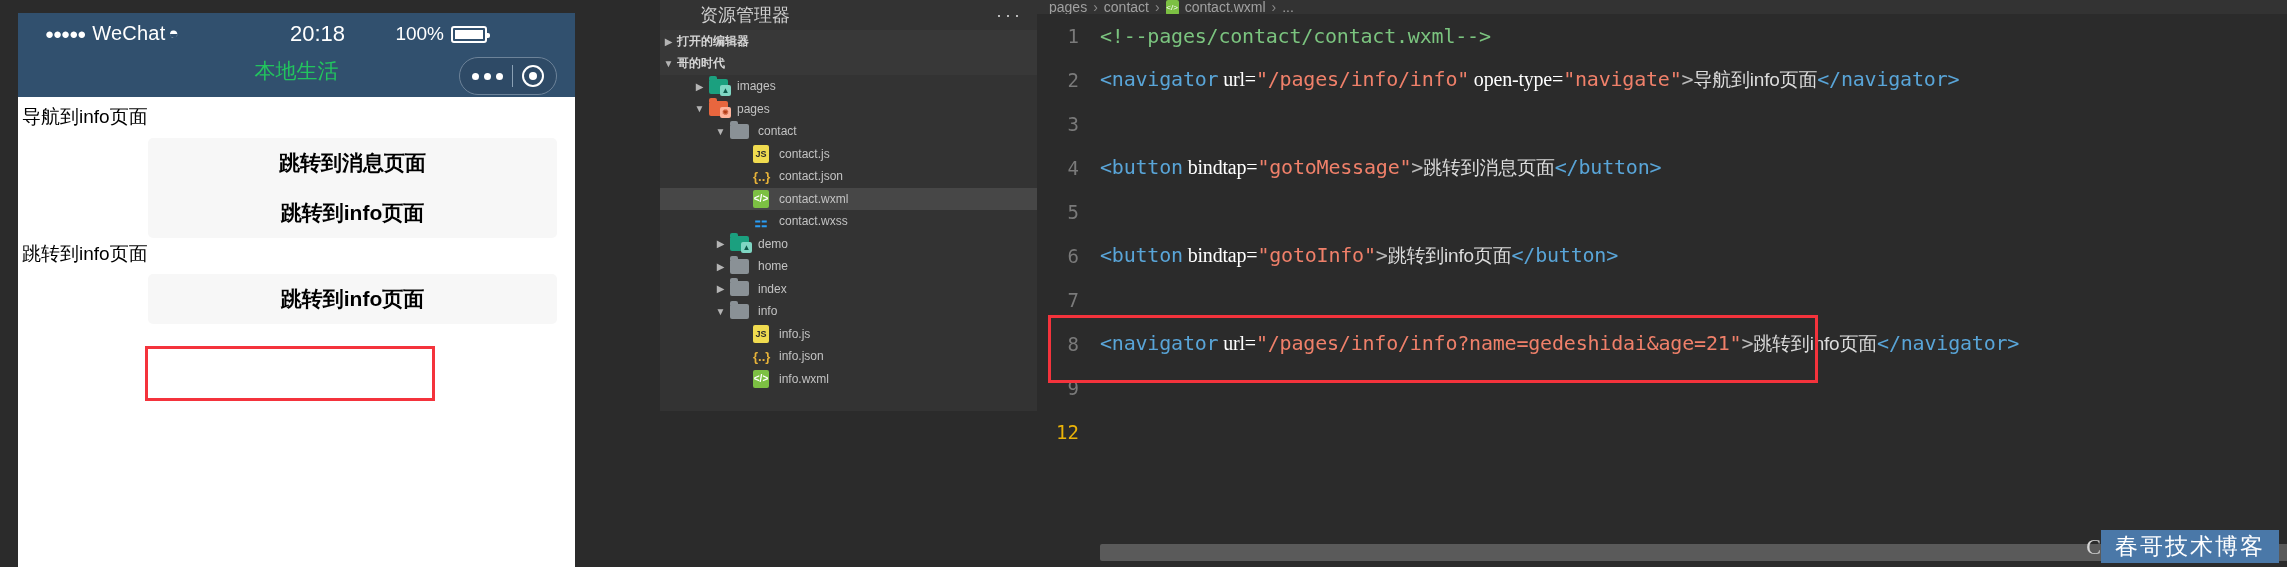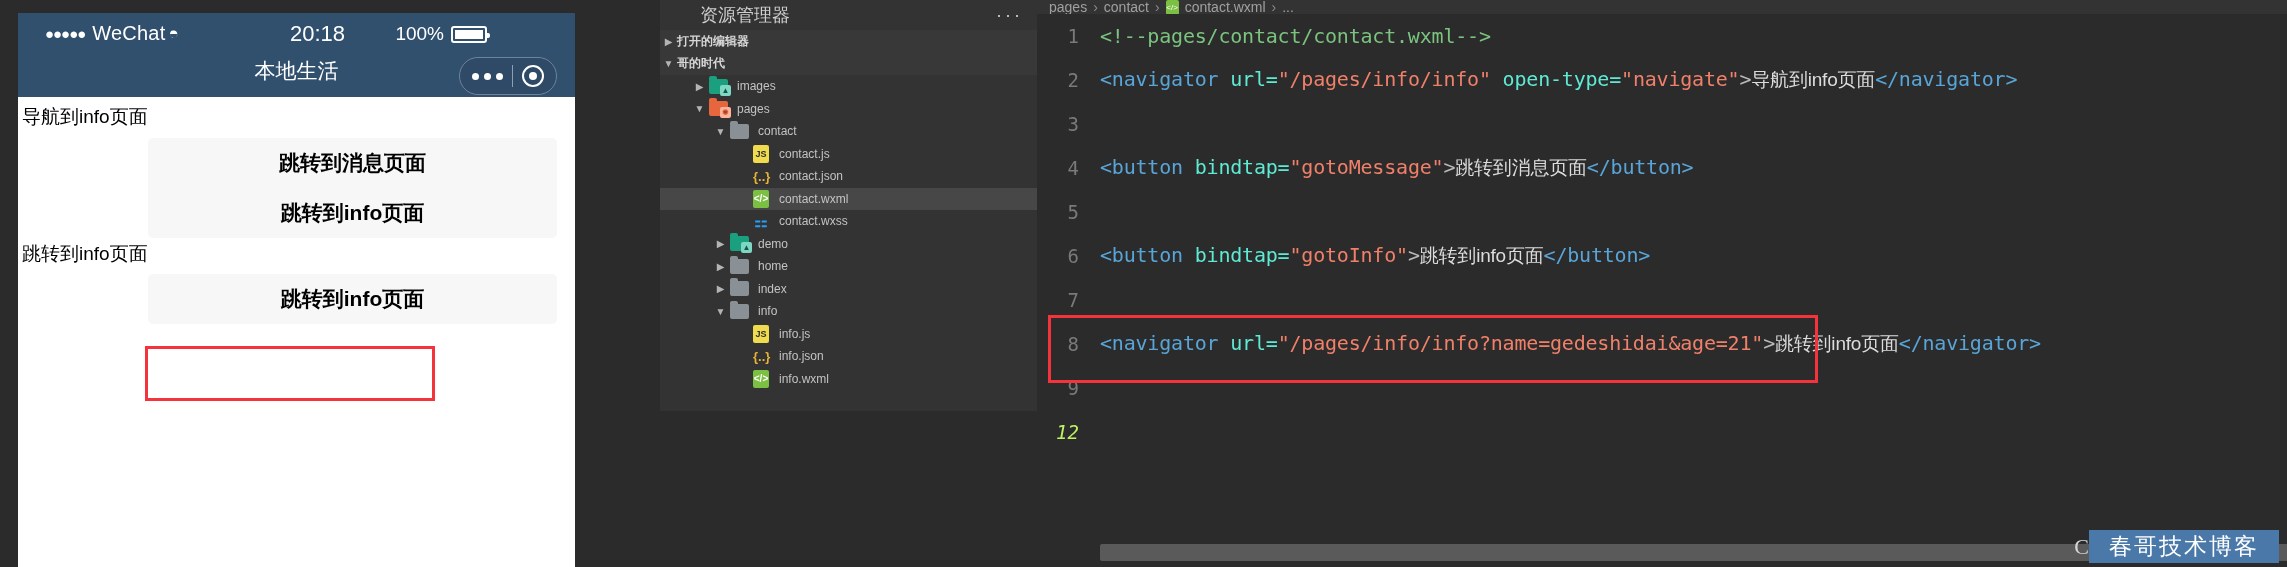--- a/index.html
+++ b/index.html
@@ -20,21 +20,21 @@
   }
   .st-left { position: absolute; left: 27px; top: 9px; font-size: 20px; letter-spacing: .2px; display: flex; align-items: center; gap: 2px; }
   .dots-carrier { letter-spacing: -1px; font-size: 15px; margin-right: 5px; }
   .wifi-glyph { font-size: 17px; margin-left: 1px; }
   .st-time { position: absolute; left: 272px; top: 8px; font-size: 22px; font-weight: 400; }
   .st-right { position: absolute; right: 88px; top: 10px; font-size: 19px; display: flex; align-items: center; gap: 7px; }
   .batt { width: 36px; height: 17px; border: 2px solid #fff; border-radius: 3px; position: relative; display:inline-block; }
   .batt i { position: absolute; left: 2px; top: 2px; right: 2px; bottom: 2px; background: #fff; display: block; }
   .batt::after { content: ""; position: absolute; right: -5px; top: 5px; width: 3px; height: 5px; background: #fff; border-radius: 0 2px 2px 0; }
 
-  .phone-title { height: 40px; background: #31506e; color: #ffffff; font-size: 21px;
+  .phone-title { height: 40px; background: #31506e; color: #22c55e; font-size: 21px;
     display: flex; align-items: flex-start; justify-content: center; }
   .capsule {
     position: absolute; right: 18px; top: 44px; width: 98px; height: 38px;
     border: 1px solid #6d8399; border-radius: 19px; background: #2e4a66;
     display: flex; align-items: center; justify-content: space-between; padding: 0 12px;
   }
   .cap-dots { display: flex; gap: 5px; }
   .cap-dots span { width: 7px; height: 7px; background: #fff; border-radius: 50%; display: block; }
   .cap-sep { width: 1px; height: 22px; background: #8aa0b4; }
   .cap-target { width: 22px; height: 22px; border: 2.5px solid #fff; border-radius: 50%; position: relative; }
@@ -86,36 +86,36 @@
     display: flex; align-items: center; gap: 6px; padding-left: 12px; overflow: hidden; }
   .bc-seg { white-space: nowrap; }
   .bc-sep { color: #8a8a8a; }
   .bc-ico { width: 13px; height: 15px; background: #7cc043; border-radius: 2px; display: inline-block;
      font-size: 8px; color: #fff; text-align: center; line-height: 15px; }
   .code { position: relative; height: 553px; background: #2b2b2b;
     font-family: "DejaVu Sans Mono", "Liberation Mono", monospace; }
   .ln-row { height: 44px; display: flex; align-items: center; }
   .ln { width: 50px; text-align: right; color: #7a7a7a; font-size: 19px; flex: none; padding-right: 8px;
         font-family: "DejaVu Sans Mono", monospace; }
-  .ln.cur { color: #bef264; font-style: italic; }
+  .ln.cur { color: #eab308; }
   .src { font-size: 20px; white-space: pre; padding-left: 13px; letter-spacing: -0.2px; }
   .t-tag { color: #59a5d8; }
-  .t-attr { color: #5eead4; }
+  .t-attr { color: #ffffff; font-family: Liberation Serif, serif; }
   .t-str { color: #f0806a; }
   .t-cmt { color: #7bc47f; }
   .t-txt { color: #dcdcdc; font-family: "Liberation Sans","DejaVu Sans",sans-serif; font-size: 19px; }
   .t-punc { color: #b9b9b9; }
   .hl-code { position: absolute; left: 11px; top: 301px; width: 770px; height: 68px; border: 3px solid #f4333c; pointer-events: none; }
   .scrollbar-h { position: absolute; left: 63px; bottom: 6px; height: 17px; width: 1190px; background: #5a5a5a; border-radius: 2px; }
 
   
   .wm { position: absolute; right: 8px; bottom: 4px; display: flex; align-items: center; gap: 0px; }
   .wm-c { color: #d6d6d6; font-size: 22px; font-family: "Liberation Serif", serif; }
   .wm-faint { position: absolute; right: 14px; bottom: 14px; color: #8e9aa3; font-size: 19px; opacity: .55; white-space: nowrap; }
-  .wm-sel { background: #4a78a8; color: #ffffff; font-size: 23px; padding: 1px 20px; font-family: "DejaVu Serif", serif; letter-spacing: 2px; }
+  .wm-sel { background: #4a78a8; color: #ffffff; font-size: 23px; padding: 1px 14px; font-family: "DejaVu Serif", serif; letter-spacing: 2px; }
 </style>
 </head>
 <body>
 
 <div class="root">
 
   <div class="sim-wrap">
     <div class="phone">
 
       <div class="phone-status">

